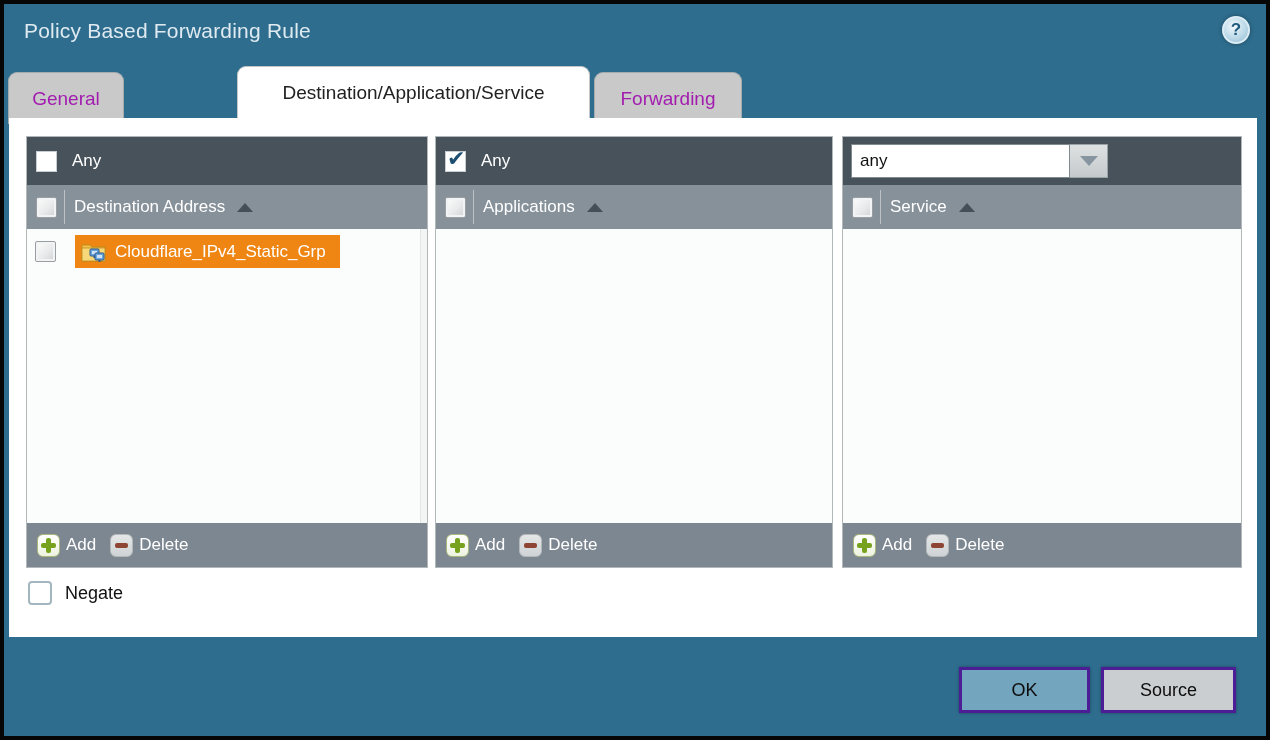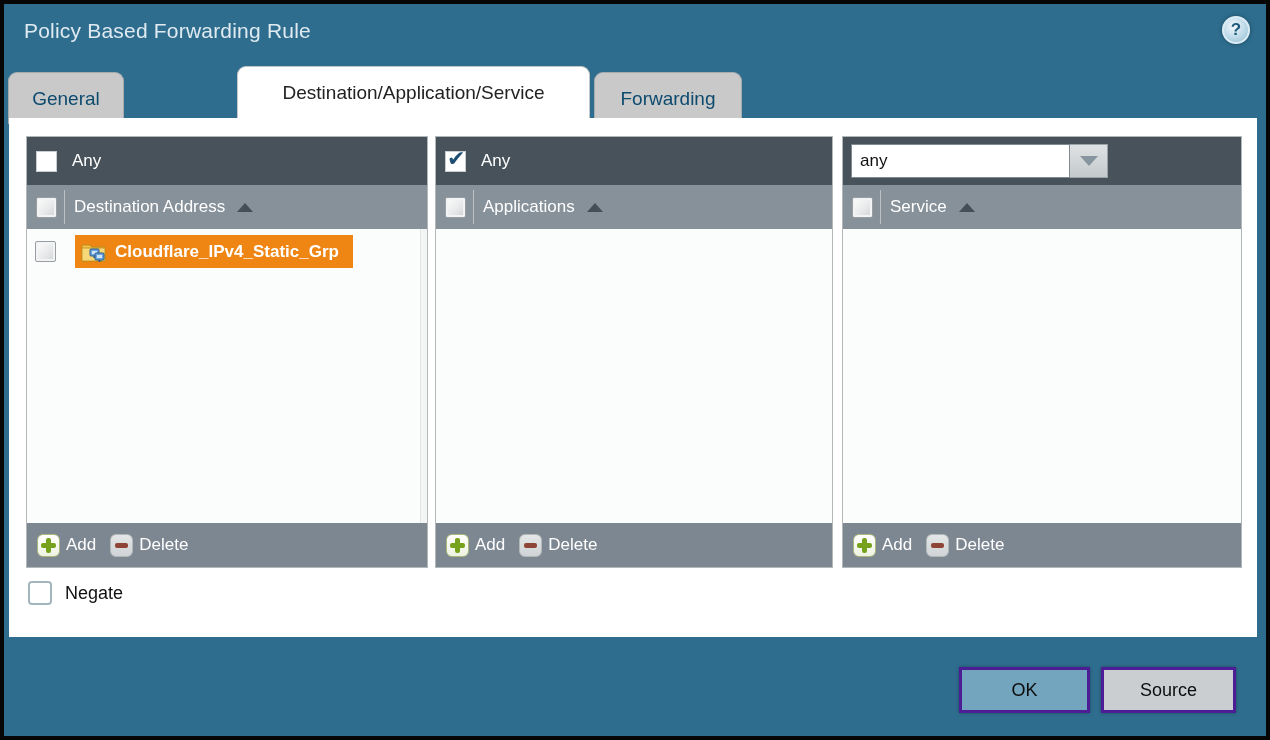--- a/index.html
+++ b/index.html
@@ -16,21 +16,21 @@
   .help{ position:absolute; right:16px; top:12px; width:28px; height:28px; border-radius:50%;
          background:radial-gradient(circle at 40% 35%, #f2f8fb 0%, #bcd9e8 55%, #8fb9cf 100%);
          border:2px solid #dcecf4; display:flex; align-items:center; justify-content:center;
          color:#1d5a7c; font-weight:bold; font-size:17px; cursor:pointer;
          box-shadow:0 0 4px rgba(0,0,0,.35);}
 
   
   .tab{ position:absolute; height:52px; top:68px; background:#c9c9c9;
         border:1px solid #a6abae; border-bottom:none; border-radius:9px 9px 0 0;
         display:flex; align-items:center; justify-content:center;
-        font-size:19px; color:#0c4a6e; cursor:pointer; }
+        font-size:19px; color:#a21caf; cursor:pointer; }
   .tab.active{ top:62px; height:52px; background:#ffffff; border-color:#c2c6c8; z-index:3; color:#222; }
   #tab-general{ left:4px; width:116px; }
   #tab-source{ left:124px; width:107px; }
   #tab-dest{ left:233px; width:353px; }
   #tab-forwarding{ left:590px; width:148px; }
 
   
   .content{ position:absolute; left:5px; top:114px; width:1248px; height:519px; background:#ffffff; z-index:2; }
 
   .col{ position:absolute; top:18px; height:432px; display:flex; flex-direction:column;
@@ -58,21 +58,21 @@
   .cb-bevel{ width:21px; height:21px; border:1px solid #989ea2; border-radius:2px;
              background:linear-gradient(135deg,#fdfdfd 0%,#e9eaeb 55%,#cfd2d4 100%);
              box-shadow:inset 0 0 0 2px #f2f3f4; flex:0 0 auto; cursor:pointer; }
   .cb-negate{ width:24px; height:24px; background:#fff; border:2px solid #a3b6bf; border-radius:4px; cursor:pointer; }
 
   
   .sort-asc{ width:0; height:0; border-left:8px solid transparent; border-right:8px solid transparent;
              border-bottom:9px solid #454f58; margin-left:12px; }
 
   
-  .row{ display:flex; align-items:center; padding:5px 0 0 8px; height:40px;font-weight:bold; }
+  .row{ display:flex; align-items:center; padding:5px 0 0 8px; height:40px; }
   .chip{ display:flex; align-items:center; background:#ef8512; height:33px; margin-left:19px;
          padding:0 14px 0 6px; color:#ffffff; font-size:17px; cursor:pointer; }
   .chip .gicon{ margin-right:8px; display:flex; }
 
   
   .mini-btn{ position:relative; width:23px; height:23px; border-radius:6px; flex:0 0 auto; cursor:pointer; }
   .mini-btn.add{ background:linear-gradient(180deg,#ffffff,#eef3e0); border:1px solid #a9b87c; }
   .mini-btn.del{ background:linear-gradient(180deg,#e4e6e7,#cfd3d5); border:1px solid #b4b9bb; }
   .bar{ position:absolute; border-radius:2px; }
   .add .bar.h{ left:3px; top:8px; width:15px; height:5px; background:#76a21e; }

